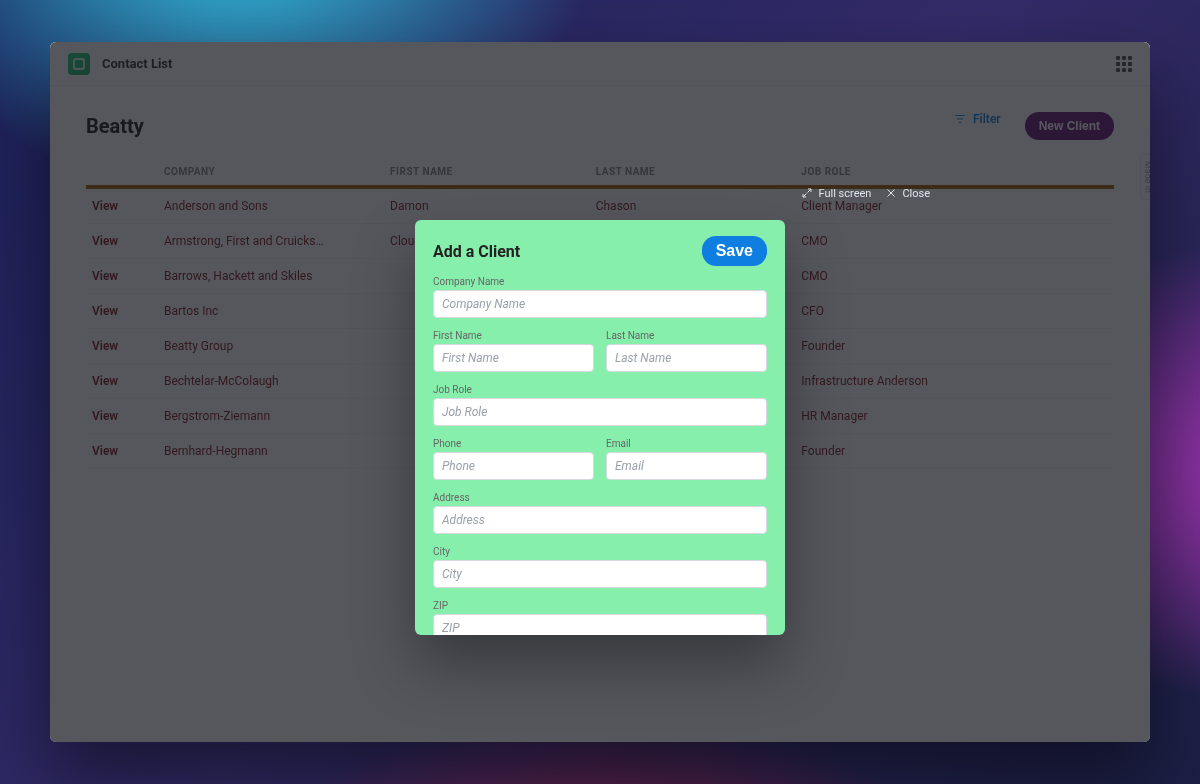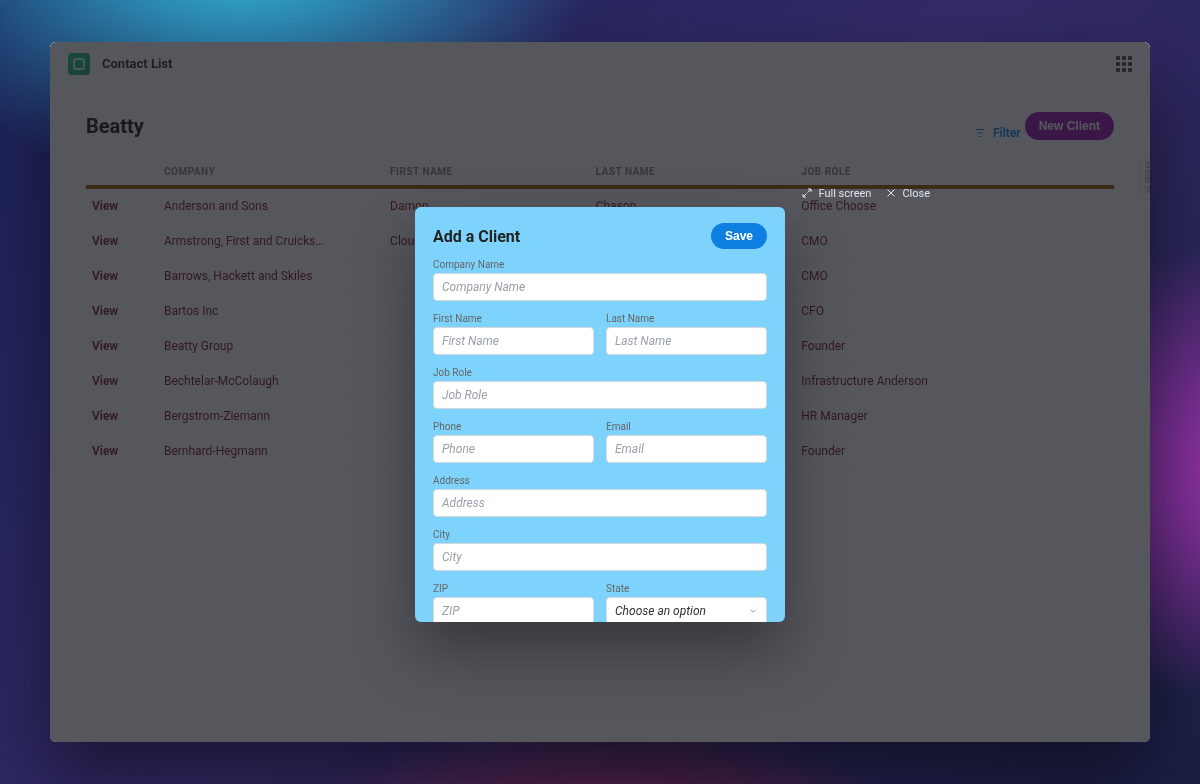--- a/index.html
+++ b/index.html
@@ -21,41 +21,41 @@
   .brand { display:flex; align-items:center; gap:12px; }
   .brand-logo { width:22px; height:22px; border-radius:4px; background:linear-gradient(135deg,#26d07c,#1fb46a); position:relative; }
   .brand-logo::after{content:"";position:absolute;inset:5px;border:2px solid #fff;border-radius:3px;opacity:.85;}
   .brand-title{ font-size:13px; font-weight:700; color:#333; }
   .grid-icon { width:16px;height:16px; display:grid; grid-template-columns:repeat(3,4px); grid-template-rows:repeat(3,4px); gap:2px; }
   .grid-icon span{ background:#555; border-radius:1px; }
 
   .page { padding: 26px 36px; }
   .page-head { display:flex; align-items:center; justify-content:space-between; margin-bottom:18px; }
   .page-title { font-size:20px; font-weight:700; color:#222; }
-  .head-actions { display:flex; align-items:flex-end; gap:4px; }
+  .head-actions { display:flex; align-items:flex-start; gap:24px; }
   .filter-btn { display:flex; align-items:center; gap:6px; color:#148ae6; font-size:12px; font-weight:600; cursor:pointer; }
-  .new-btn { background:#a21caf; color:#fff; font-size:12px; font-weight:600; padding:7px 14px; border-radius:16px; border:none; cursor:pointer; }
+  .new-btn { background:#701a75; color:#fff; font-size:12px; font-weight:600; padding:7px 14px; border-radius:16px; border:none; cursor:pointer; }
 
   table.data { width:100%; border-collapse:collapse; table-layout:fixed; font-size:12px; }
   table.data col.c-view{width:7%;} table.data col.c-a{width:22%;} table.data col.c-b{width:20%;} table.data col.c-c{width:20%;} table.data col.c-d{width:31%;}
   table.data thead th { text-align:left; font-size:10px; letter-spacing:.5px; color:#888; font-weight:700; text-transform:uppercase; padding:8px 6px; border-bottom:4px solid #a16207; }
   table.data tbody td { padding:10px 6px; border-bottom:1px solid #f3f5f8; color:#7f1d1d; white-space:nowrap; overflow:hidden; text-overflow:ellipsis; }
   .cell-view { color:#444; font-weight:600; cursor:pointer; }
 
   
   .dialog-ctrls{ position:absolute; z-index:45; top:145px; right:220px; display:flex; align-items:center; gap:14px; color:#dfe3ea; font-size:11px; }
   .ctrl{ display:flex; gap:5px; cursor:pointer; }
   .ctrl svg{ width:12px;height:12px; }
 
   
   .modal-wrap{ position:absolute; inset:0; z-index:40; display:flex; justify-content:center; }
-  .modal{ position:absolute; top:165px; width:370px; max-height:415px; background:#7dd3fc; border-radius:6px; box-shadow:0 30px 60px rgba(0,0,0,.35); padding:16px 18px 18px 18px; overflow:hidden; }
+  .modal{ position:absolute; top:178px; width:370px; max-height:415px; background:#86efac; border-radius:6px; box-shadow:0 30px 60px rgba(0,0,0,.35); padding:16px 18px 18px 18px; overflow:hidden; }
   .modal-head{ display:flex; align-items:center; justify-content:space-between; margin-bottom:10px; }
   .modal-title{ font-size:16px; font-weight:700; color:#222; }
-  .save-btn{ background:#0e7fe1; color:#fff; font-size:12px; font-weight:600; padding:6px 14px; border-radius:14px; border:none; cursor:pointer;text-align:center; }
+  .save-btn{ background:#0e7fe1; color:#fff; font-size:16px; font-weight:600; padding:6px 14px; border-radius:14px; border:none; cursor:pointer;text-align:center; }
 
   .field{ margin-bottom:12px; }
   .field label{ display:block; font-size:10px; color:#666; margin-bottom:3px; }
   .field input,.field .select,.field textarea{ width:100%; border:1px solid #d5d9df; border-radius:4px; font-size:12px; padding:6px 8px; background:#fff; color:#333; font-family:inherit; }
   .field input::placeholder,.field textarea::placeholder{ color:#9aa1ab; font-style:italic; }
   .row2{ display:flex; gap:12px; }
   .row2 .field{ flex:1; }
   .select{ display:flex; align-items:center; justify-content:space-between; color:#9aa1ab; font-style:italic; cursor:pointer; }
   .select svg{ width:10px;height:10px; }
 
@@ -117,21 +117,21 @@
         <th>LAST NAME</th>
         <th>JOB ROLE</th>
       </tr>
         </thead>
       <tbody id="rows">
           <tr>
             <td class="cell-view">View</td>
             <td>Anderson and Sons</td>
             <td>Damon</td>
             <td>Chason</td>
-            <td>Office Choose</td>
+            <td>Client Manager</td>
           </tr>
           <tr>
             <td class="cell-view">View</td>
             <td>Armstrong, First and Cruicks…</td>
             <td>Clouded</td>
             <td>Meany</td>
             <td>CMO</td>
           </tr>
           <tr>
             <td class="cell-view">View</td>
@@ -249,29 +249,20 @@
       <div class="field">
         <label>City</label>
         <input placeholder="City" style="">
       </div>
 
       <div class="row2">
         <div class="field">
           <label>ZIP</label>
           <input placeholder="ZIP" style="">
         </div>
-        <div class="field">
-          <label>State</label>
-          <div class="select">
-            <span>Choose an option</span>
-            <svg viewBox="0 0 24 24" fill="none" stroke="#888" stroke-width="2">
-                <polyline points="6 9 12 15 18 9"></polyline>
-              </svg>
-          </div>
-        </div>
       </div>
 
       <div class="field">
         <label>Skiles</label>
 
       </div>
     </div>
   </div>
 </div>
 

